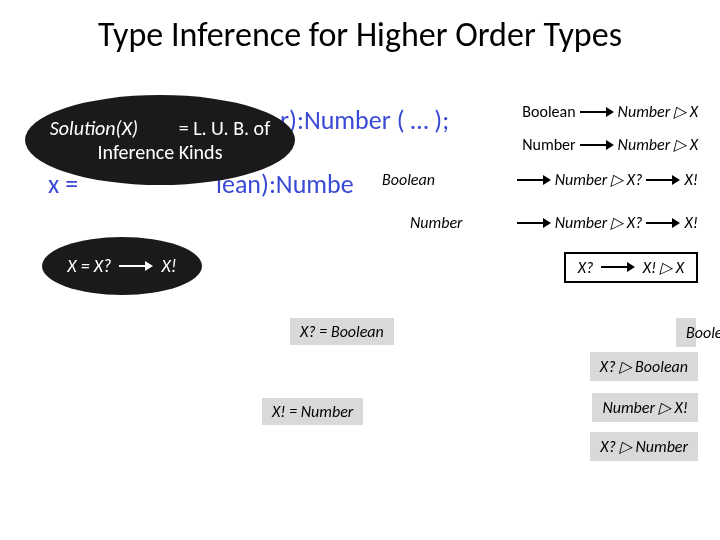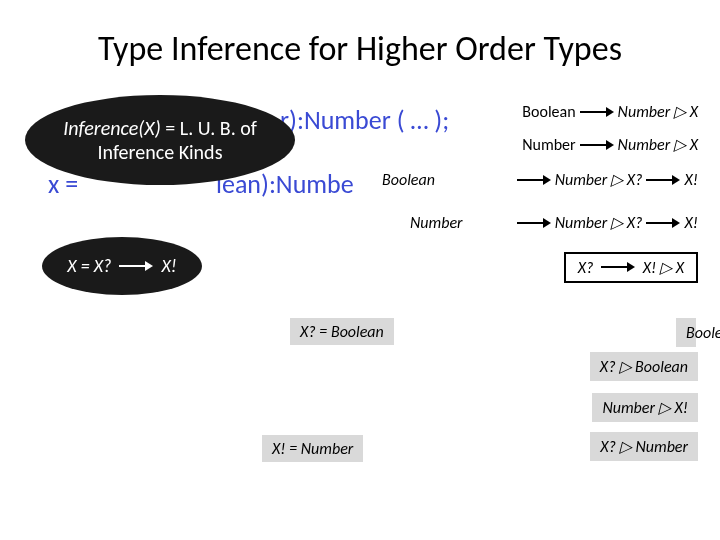--- a/index.html
+++ b/index.html
@@ -1,23 +1,23 @@
 <!DOCTYPE html>
 <html><head>
 <meta charset="utf-8">
 <style>
   * { box-sizing: border-box; margin: 0; padding: 0; }
   html, body { width: 720px; height: 540px; background: #fff; font-family: Calibri, Arial, sans-serif; overflow: hidden; }
   .slide { position: relative; width: 720px; height: 540px; }
-  .title { position: absolute; top: 28px; left: 0; width: 720px; text-align: center; font-size: 34px; color: #000; }
+  .title { position: absolute; top: 14px; left: 0; width: 720px; text-align: center; font-size: 34px; color: #000; }
   .bg-text { position: absolute; font-size: 26px; color: #3a4ad4; }
   .callout { position: absolute; background: #1a1a1a; border-radius: 50%; color: #fff; display: flex; flex-direction: column; align-items: center; justify-content: center; }
   .co1 { left: 25px; top: 95px; width: 270px; height: 90px; }
   .co1-l1 { font-size: 20px; font-style: italic; }
-  .co1-l1 .eq { font-style: normal; }
+  .co1-l1 .eq { font-style: normal; padding-left: 36px; }
   .co1-l2 { font-size: 20px; }
   .co2 { left: 42px; top: 237px; width: 160px; height: 58px; font-size: 18px; font-style: italic; }
   .right { position: absolute; right: 22px; font-size: 16px; font-style: italic; display: flex; align-items: center; white-space: nowrap; }
   .right .plain { font-style: normal; }
   .r1 { top: 102px; }
   .r2 { top: 135px; }
   .r3 { top: 170px; }
   .r4 { top: 213px; }
   .r5 { top: 258px; justify-content: flex-end; }
   .midr { position: absolute; font-size: 16px; font-style: italic; display: flex; align-items: center; }
@@ -25,39 +25,39 @@
   .m2 { left: 410px; top: 213px; }
   .arrow-svg { width: 34px; height: 12px; margin: 0 4px; }
   .boxrow { position: absolute; display: flex; }
   .lbl { background: #d9d9d9; padding: 4px 10px; font-size: 16px; font-style: italic; white-space: nowrap; }
   .rule { padding: 5px 10px; font-size: 16px; font-style: italic; white-space: nowrap; }
   .rule-framed { border: 2px solid #000; background: #fff; }
   .rule-shade { background: #d9d9d9; }
   .br1 { top: 318px; }
   .br1 .lbl { margin-left: 262px; }
   .br1 .rule { margin-left: 108px; }
-  .br3 { top: 398px; margin-top: 37px; }
+  .br3 { top: 398px; }
   .br3 .lbl { margin-left: 262px; }
   .right-rules { position: absolute; right: 22px; }
   .r5box .rule-framed { padding: 4px 12px; }
 </style>
 </head>
 <body>
 
 <div class="slide">
 
   <div class="title">Type Inference for Higher Order Types</div>
 
   <div class="bg-text" style="left:280px; top:104px;">r):Number ( … );</div>
   <div class="bg-text" style="left:48px; top:168px;">x =</div>
   <div class="bg-text" style="left:216px; top:168px;text-align:center;">lean):Numbe</div>
 
   <div class="callout co1">
     <div class="co1-l1">
-      <span>Inference(X)</span><span class="eq"> = L. U. B. of</span>
+      <span>Solution(X)</span><span class="eq"> = L. U. B. of</span>
     </div>
     <div class="co1-l2">Inference Kinds</div>
   </div>
 
   <div class="callout co2">
     <span>
       <span>X = X?</span>
       <svg class="arrow-svg" viewBox="0 0 34 12">
           <line x1="0" y1="6" x2="26" y2="6" stroke="#fff" stroke-width="2"></line>
           <polygon points="26,1 34,6 26,11" fill="#fff"></polygon>

